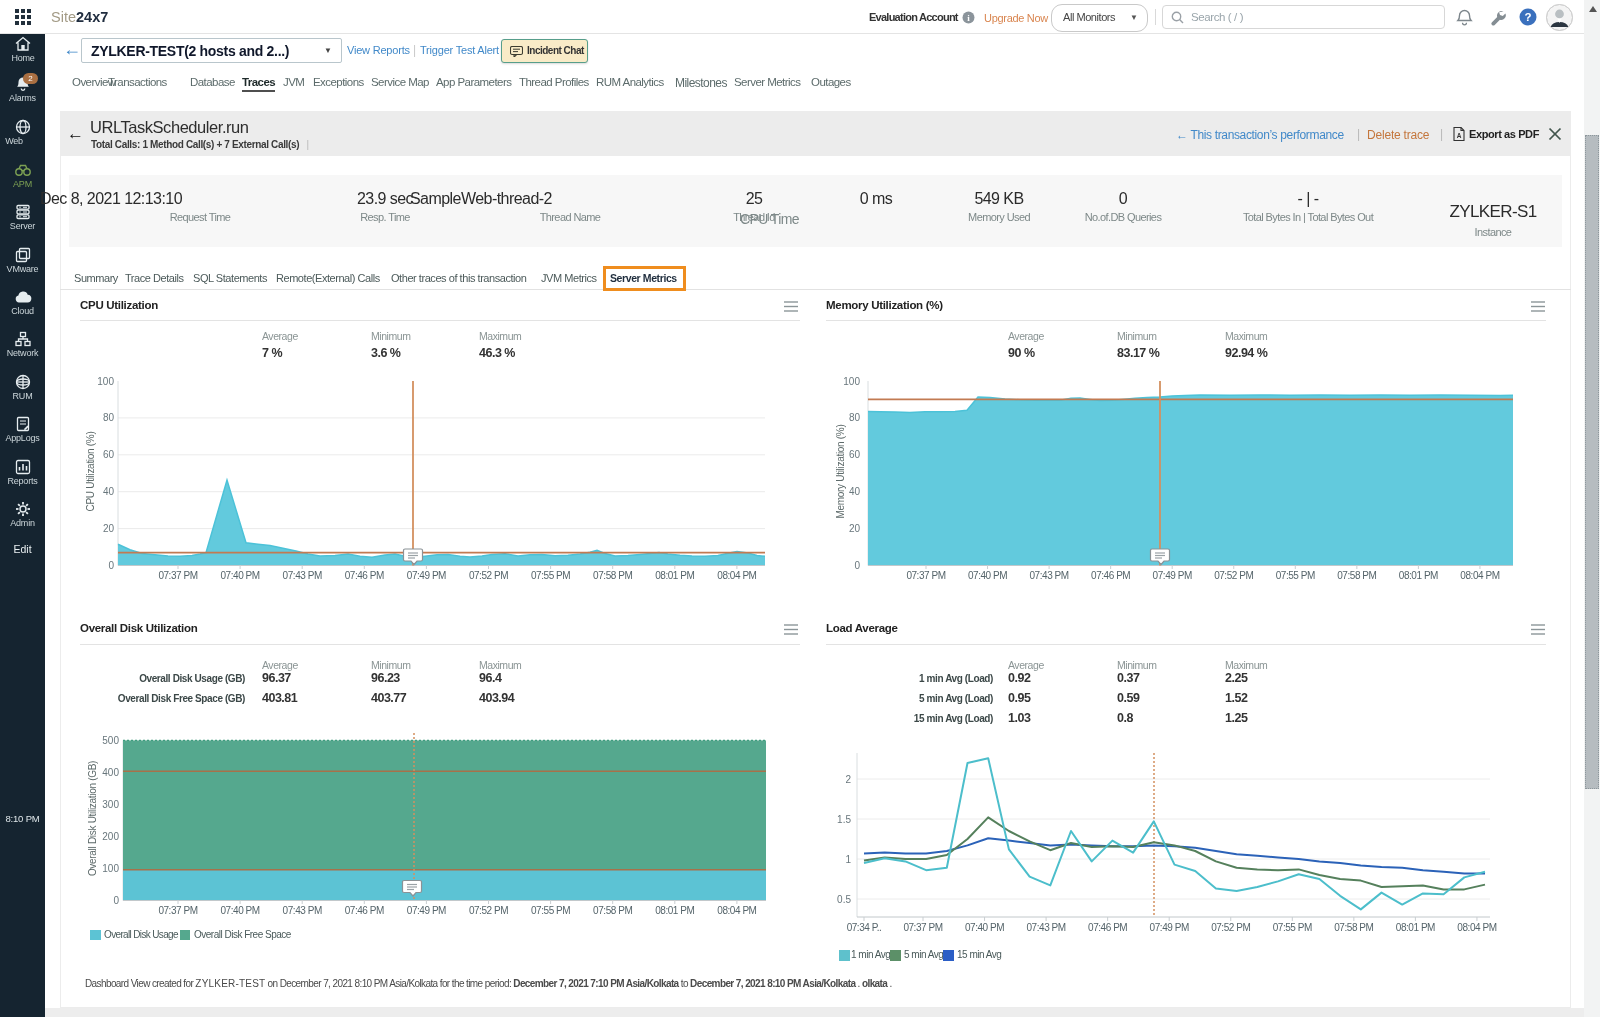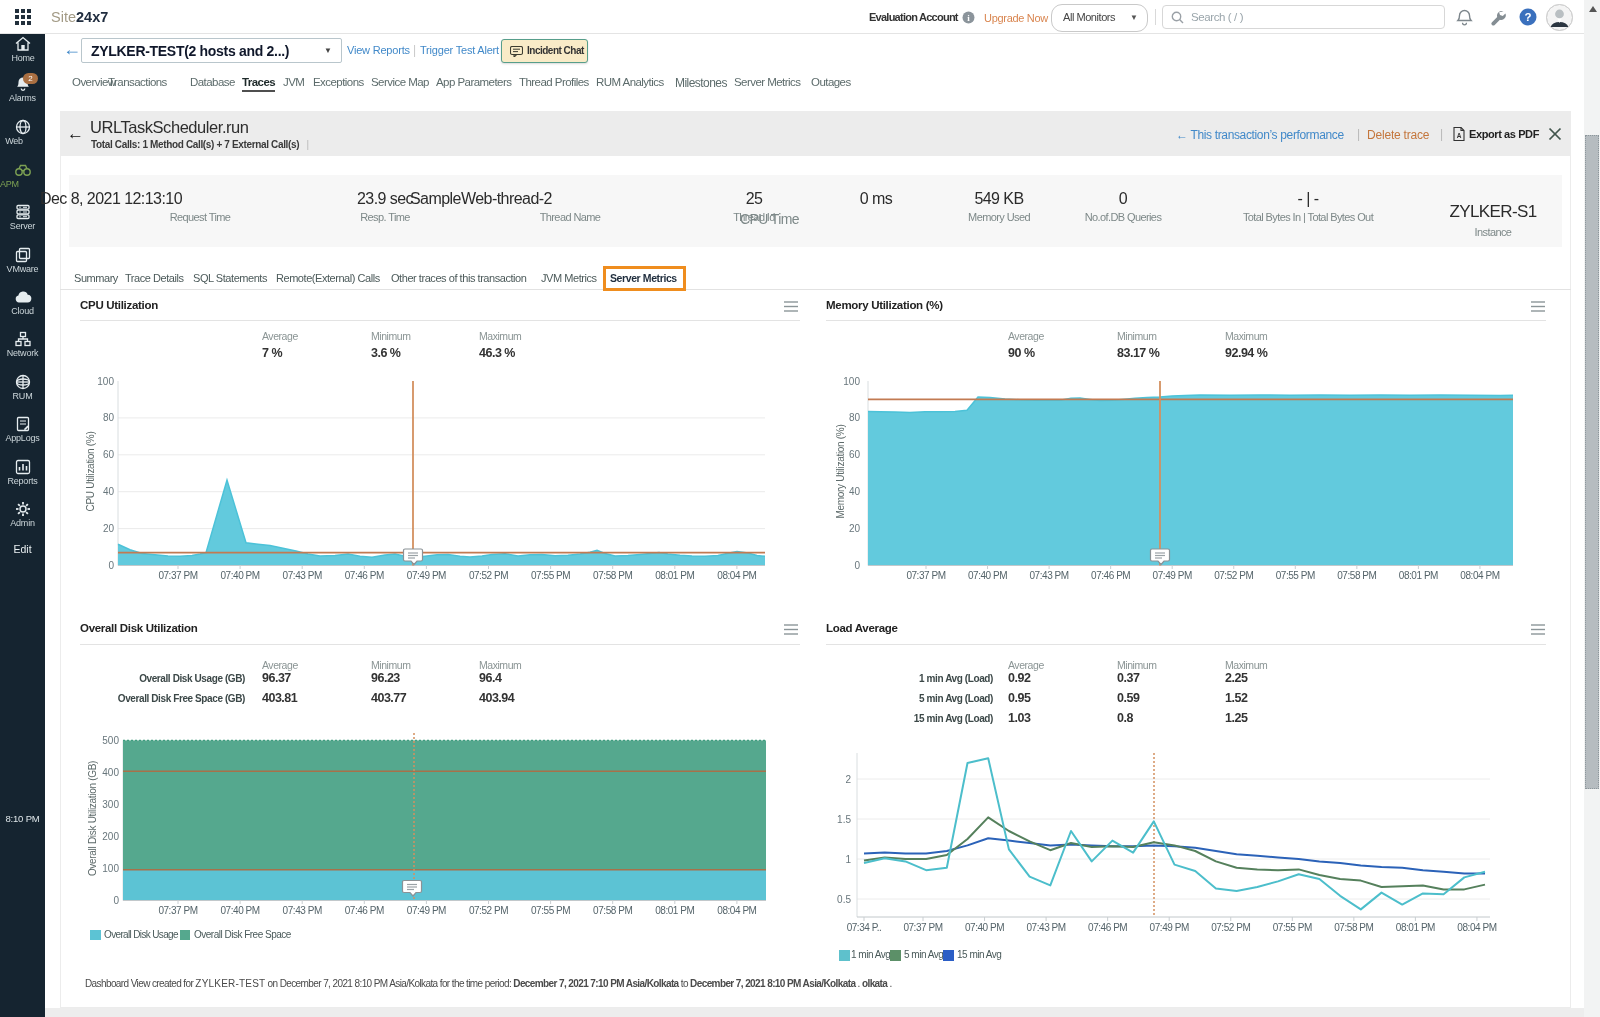--- a/index.html
+++ b/index.html
@@ -83,21 +83,21 @@
     <circle cx="9" cy="9" r="6.5" fill="none" stroke="#e6edf0" stroke-width="1.3"></circle>
     <ellipse cx="9" cy="9" rx="3" ry="6.5" fill="none" stroke="#e6edf0" stroke-width="1.3"></ellipse>
     <line x1="2.5" y1="9" x2="15.5" y2="9" stroke="#e6edf0" stroke-width="1.3"></line>
   </svg>
 <div class="abs" style="left:0;top:136px;width:28px;text-align:center;font-size:9px;letter-spacing:-.2px;color:#ccd6da">Web</div>
 <svg class="abs" style="left:13.5px;top:161px" width="18" height="18" viewBox="0 0 18 18">
     <circle cx="5" cy="11" r="3.2" fill="none" stroke="#7da153" stroke-width="1.4"></circle>
     <circle cx="13" cy="11" r="3.2" fill="none" stroke="#7da153" stroke-width="1.4"></circle>
     <path d="M5 7.8 L6.5 4.5 h5 L13 7.8 M7.8 10 a1.8 1.8 0 0 1 2.4 0" fill="none" stroke="#7da153" stroke-width="1.4"></path>
   </svg>
-<div class="abs" style="left:0;top:179px;width:45px;font-size:9px;letter-spacing:-.2px;color:#7da153">APM</div>
+<div class="abs" style="left:0;top:179px;width:45px;text-align:center;font-size:9px;letter-spacing:-.2px;color:#7da153">APM</div>
 <svg class="abs" style="left:13.5px;top:203px" width="18" height="18" viewBox="0 0 18 18">
     <rect x="3" y="2.5" width="12" height="3.6" rx="1" fill="none" stroke="#e6edf0" stroke-width="1.3"></rect>
     <circle cx="6" cy="4.3" r=".7" fill="#e6edf0"></circle>
     <line x1="9" y1="4.3" x2="13" y2="4.3" stroke="#e6edf0" stroke-width="1"></line>
     <rect x="3" y="7.2" width="12" height="3.6" rx="1" fill="none" stroke="#e6edf0" stroke-width="1.3"></rect>
     <circle cx="6" cy="9.0" r=".7" fill="#e6edf0"></circle>
     <line x1="9" y1="9.0" x2="13" y2="9.0" stroke="#e6edf0" stroke-width="1"></line>
     <rect x="3" y="11.9" width="12" height="3.6" rx="1" fill="none" stroke="#e6edf0" stroke-width="1.3"></rect>
     <circle cx="6" cy="13.700000000000001" r=".7" fill="#e6edf0"></circle>
     <line x1="9" y1="13.700000000000001" x2="13" y2="13.700000000000001" stroke="#e6edf0" stroke-width="1"></line>

